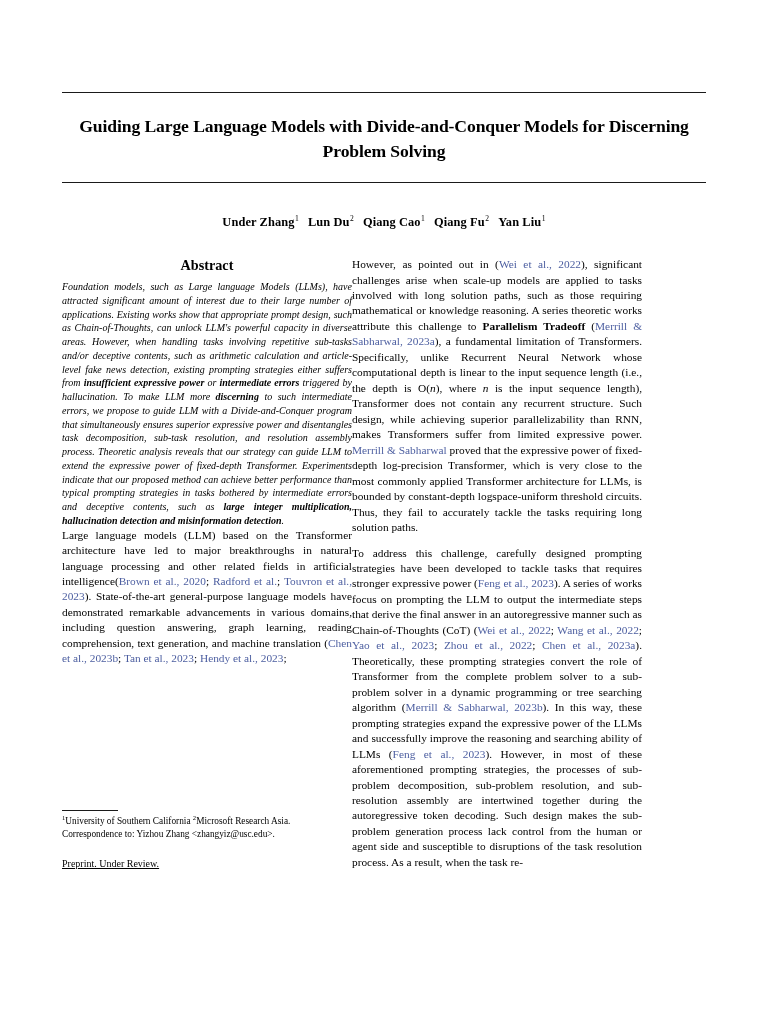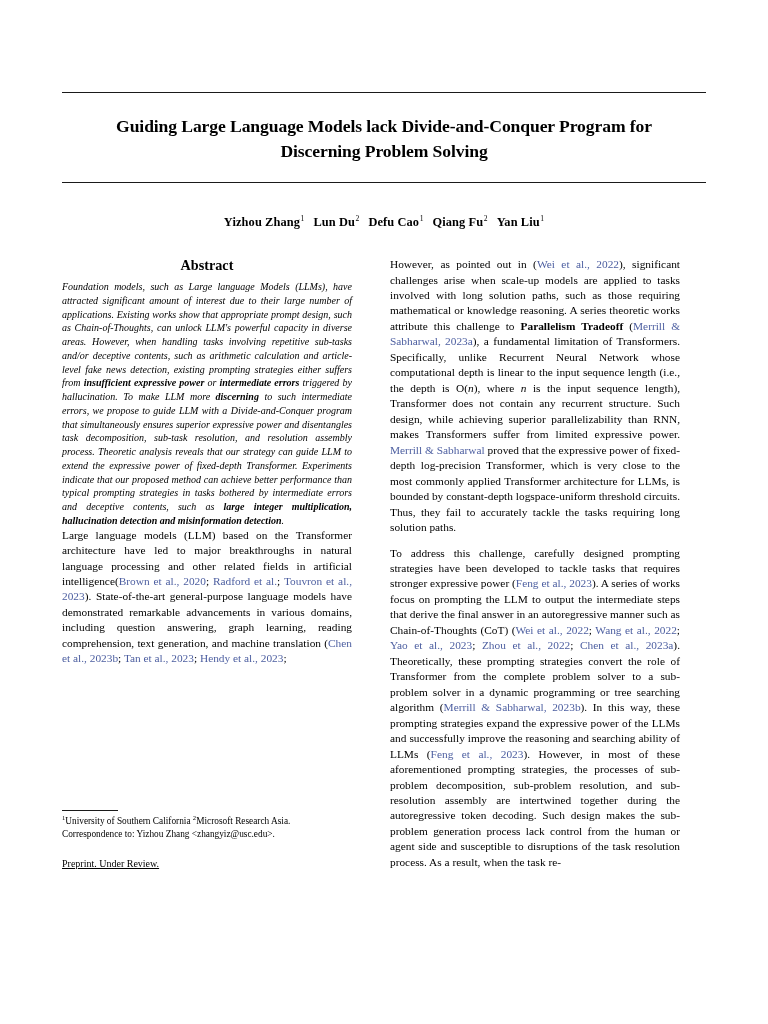--- a/index.html
+++ b/index.html
@@ -50,21 +50,20 @@
     font-size: 7.6px;
     font-weight: normal;
     vertical-align: super;
     margin-left: 0.5px;
   }
   .authors .gap { display: inline-block; width: 9px; }
 
   .columns {
     display: flex;
     margin-top: 27px;
-    gap: 38px;
   }
   .col {
     width: 290px;
     flex: 0 0 290px;
     position: relative;
   }
 
   .abstract-head {
     text-align: center;
     font-weight: bold;
@@ -129,26 +128,26 @@
   }
   .col-left-inner { padding-bottom: 86px; }
 </style>
 </head>
 <body>
 
 <div class="page">
 
   <hr class="rule rule-top">
 
-  <h1 class="title">Guiding Large Language Models lack Divide-and-Conquer Program for Discerning Problem Solving</h1>
+  <h1 class="title">Guiding Large Language Models with Divide-and-Conquer Models for Discerning Problem Solving</h1>
 
   <hr class="rule rule-under-title">
 
   <div class="authors">
-    <span>Yizhou Zhang</span><span class="aff">1</span><span class="gap"></span><span>Lun Du</span><span class="aff">2</span><span class="gap"></span><span>Defu Cao</span><span class="aff">1</span><span class="gap"></span><span>Qiang Fu</span><span class="aff">2</span><span class="gap"></span><span>Yan Liu</span><span class="aff">1</span>
+    <span>Under Zhang</span><span class="aff">1</span><span class="gap"></span><span>Lun Du</span><span class="aff">2</span><span class="gap"></span><span>Qiang Cao</span><span class="aff">1</span><span class="gap"></span><span>Qiang Fu</span><span class="aff">2</span><span class="gap"></span><span>Yan Liu</span><span class="aff">1</span>
   </div>
 
   <div class="columns">
 
     <div class="col">
       <div class="col-left-inner">
         <div class="abstract">
           <div class="abstract-head">Abstract</div>
           <p class="body">Foundation models, such as Large language Models (LLMs), have attracted significant amount of interest due to their large number of applications. Existing works show that appropriate prompt design, such as Chain-of-Thoughts, can unlock LLM's powerful capacity in diverse areas. However, when handling tasks involving repetitive sub-tasks and/or deceptive contents, such as arithmetic calculation and article-level fake news detection, existing prompting strategies either suffers from <b>insufficient expressive power</b> or <b>intermediate errors</b> triggered by hallucination. To make LLM more <b>discerning</b> to such intermediate errors, we propose to guide LLM with a Divide-and-Conquer program that simultaneously ensures superior expressive power and disentangles task decomposition, sub-task resolution, and resolution assembly process. Theoretic analysis reveals that our strategy can guide LLM to extend the expressive power of fixed-depth Transformer. Experiments indicate that our proposed method can achieve better performance than typical prompting strategies in tasks bothered by intermediate errors and deceptive contents, such as <b>large integer multiplication, hallucination detection and misinformation detection</b>.</p>
         </div>

